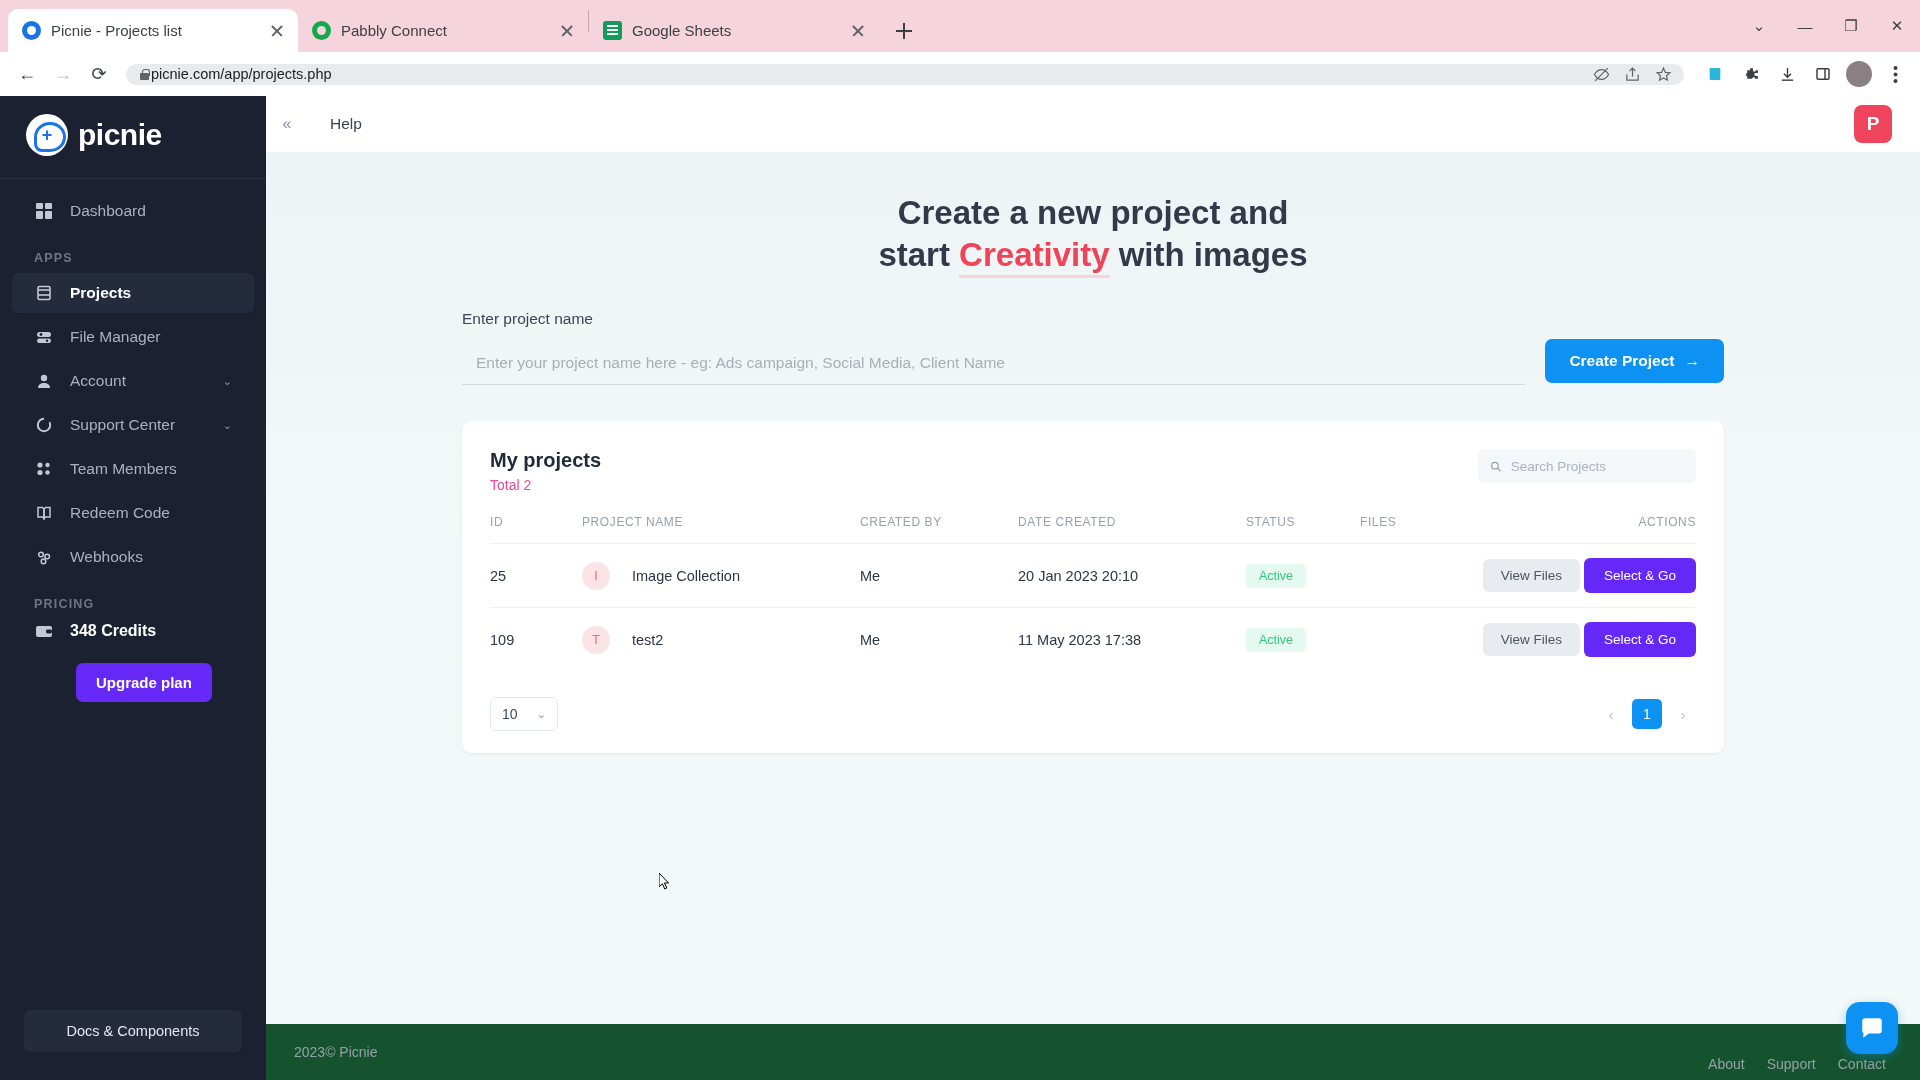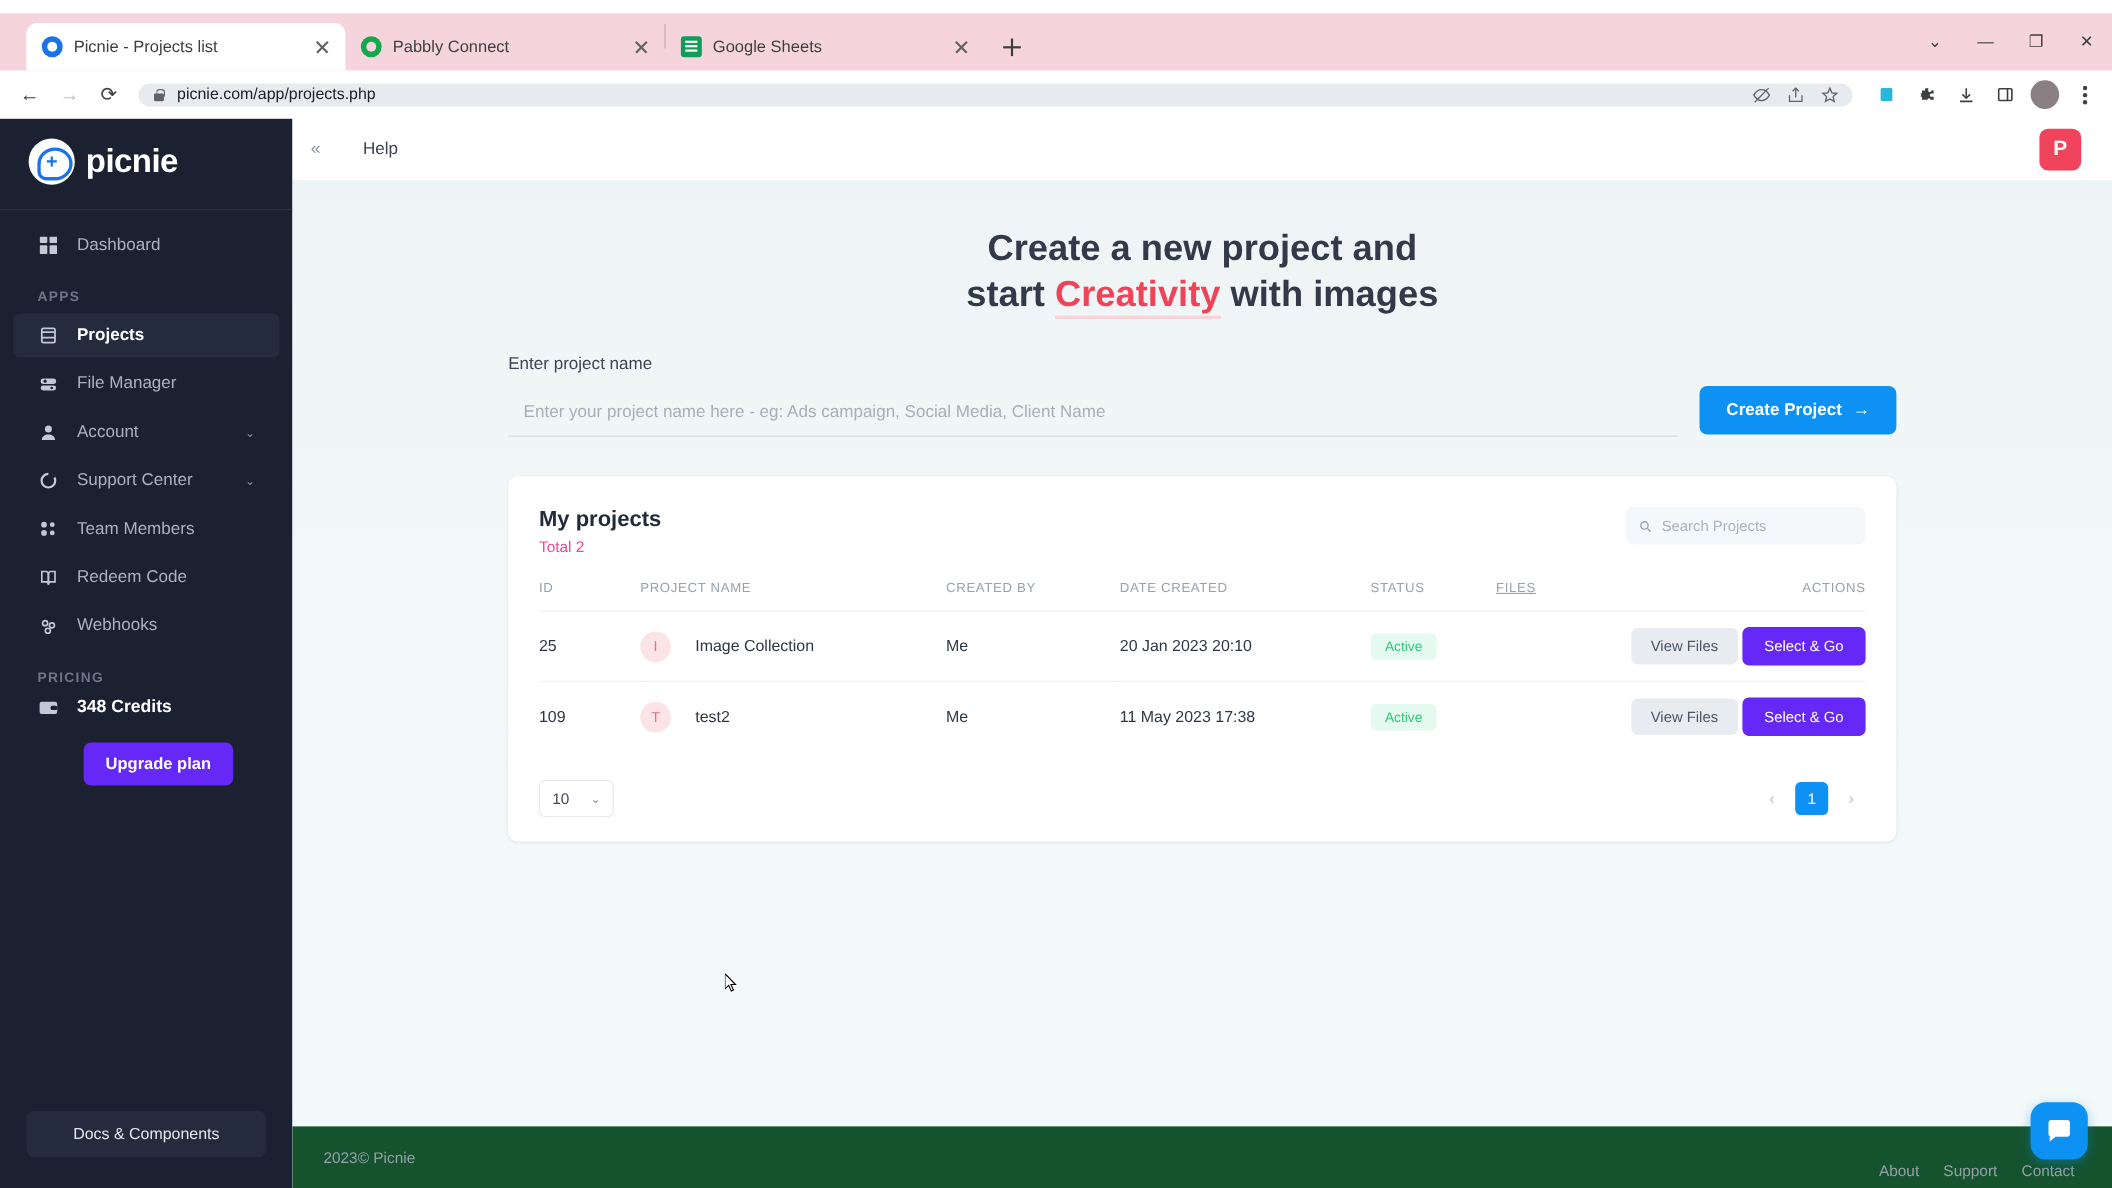--- a/index.html
+++ b/index.html
@@ -8,21 +8,21 @@
     font-family: "Liberation Sans", sans-serif;
     background: #000;
     overflow: hidden;
   }
 
   
   .browser { width: 1920px; height: 1080px; display: flex; flex-direction: column; background:#fff; }
 
   .tabstrip {
     height: 52px; background: #f6d4de; display: flex; align-items: flex-end;
-    padding-left: 24px; position: relative; flex: 0 0 52px; margin-top: 12px;
+    padding-left: 8px; position: relative; flex: 0 0 52px;
   }
   .tab {
     height: 43px; width: 290px; display: flex; align-items: center; gap: 10px;
     padding: 0 10px 0 14px; border-radius: 10px 10px 0 0; position: relative;
     font-size: 15px; color: #3c4043;
   }
   .tab.active { background: #ffffff; }
   .tab-favicon { width: 19px; height: 19px; border-radius: 50%; flex: 0 0 19px; position: relative; }
   .fav-picnie { background:#1a73e8; }
   .fav-picnie::after{ content:""; position:absolute; left:5px; top:5px; width:9px;height:9px;border-radius:50%;background:#fff;}
@@ -47,21 +47,21 @@
   .win-controls { margin-left:auto; display:flex; align-items:center; height:52px; }
   .win-btn { width:46px; height:40px; display:flex; align-items:center; justify-content:center; cursor:pointer; color:#3c4043; font-size:15px;}
 
   .toolbar {
     height: 44px; flex:0 0 44px; background:#fff; display:flex; align-items:center; gap:2px; padding: 0 10px;
   }
   .nav-btn { width:34px;height:34px;display:flex;align-items:center;justify-content:center;color:#3c4043;font-size:18px;cursor:pointer;border-radius:50%;}
   .nav-btn.disabled { color:#bdc1c6; }
   .omnibox {
     flex:1; height:21px; background:#e8eaed; border-radius:16px; display:flex; align-items:center;
-    padding: 0 12px; gap:10px; margin: 0 8px; position:relative;
+    padding: 0 12px; margin: 0 8px; position:relative;
   }
   .lock { width:13px;height:13px;position:relative;flex:0 0 13px;}
   .lock::before{content:"";position:absolute;left:2px;top:5px;width:9px;height:7px;background:#5f6368;border-radius:1px;}
   .lock::after{content:"";position:absolute;left:3.5px;top:1px;width:6px;height:6px;border:1.4px solid #5f6368;border-bottom:none;border-radius:3px 3px 0 0;}
   .url { font-size:14.5px; color:#202124; }
   .omni-icons { margin-left:auto; display:flex; align-items:center; gap:14px; color:#5f6368; }
   .tb-icons { display:flex; align-items:center; gap:6px; padding-left:6px;}
   .tb-icon{width:30px;height:30px;display:flex;align-items:center;justify-content:center;cursor:pointer;color:#5f6368;}
   .avatar-chip{width:26px;height:26px;border-radius:50%;background:#8a7f82;}
 
@@ -170,21 +170,21 @@
     padding: 0 0 14px; border-bottom:1px solid #eef1f4;margin-top:44px;
   }
   th.right { text-align:right; }
   td { padding: 14px 0; border-bottom:1px solid #eef1f4; font-size:14.5px; color:#2d3644; vertical-align:middle; }
   tr:last-child td { border-bottom:none; }
   .col-id{width:92px;}
   .col-name{width:278px;}
   .col-by{width:158px;}
   .col-date{width:228px;}
   .col-status{width:114px;}
-  .col-files{width:110px;text-decoration:underline;}
+  .col-files{width:110px;}
   .cell-name { display:flex; align-items:center; gap:22px; }
   .avatar-circle {
     width:28px;height:28px;border-radius:50%;background:#fbe4e6;color:#ef6b7c;
     display:flex;align-items:center;justify-content:center;font-size:13px;flex:0 0 28px;
   }
   .badge {
     display:inline-block; background:#e4faf0; color:#34c77b; font-size:12.5px;
     padding: 5px 13px; border-radius:5px;
   }
   .btn-files {

